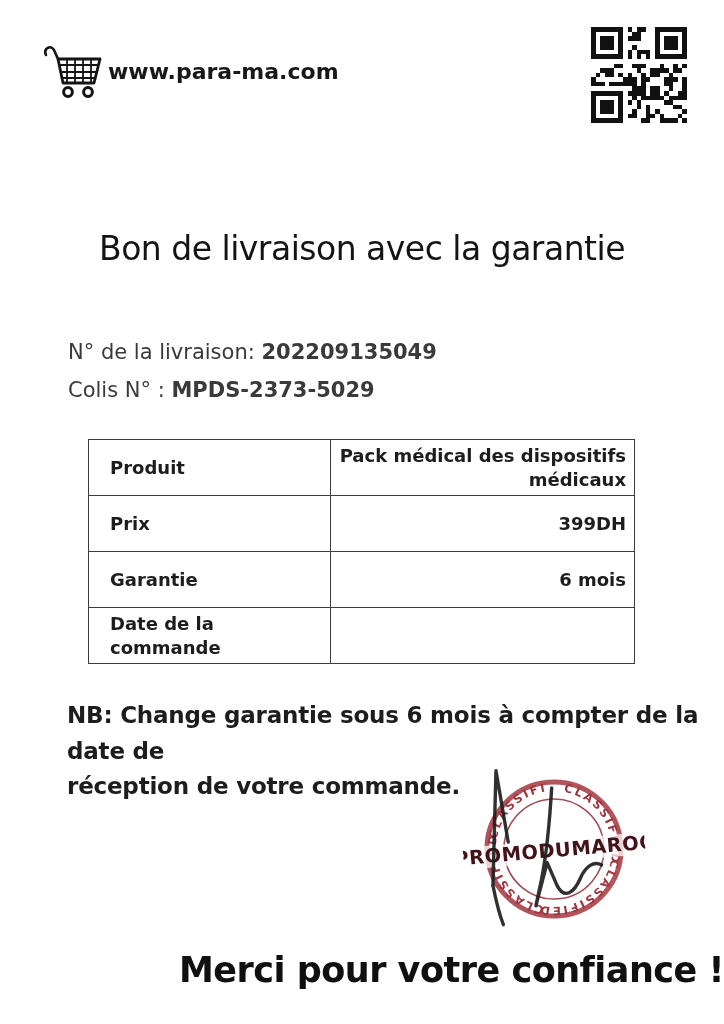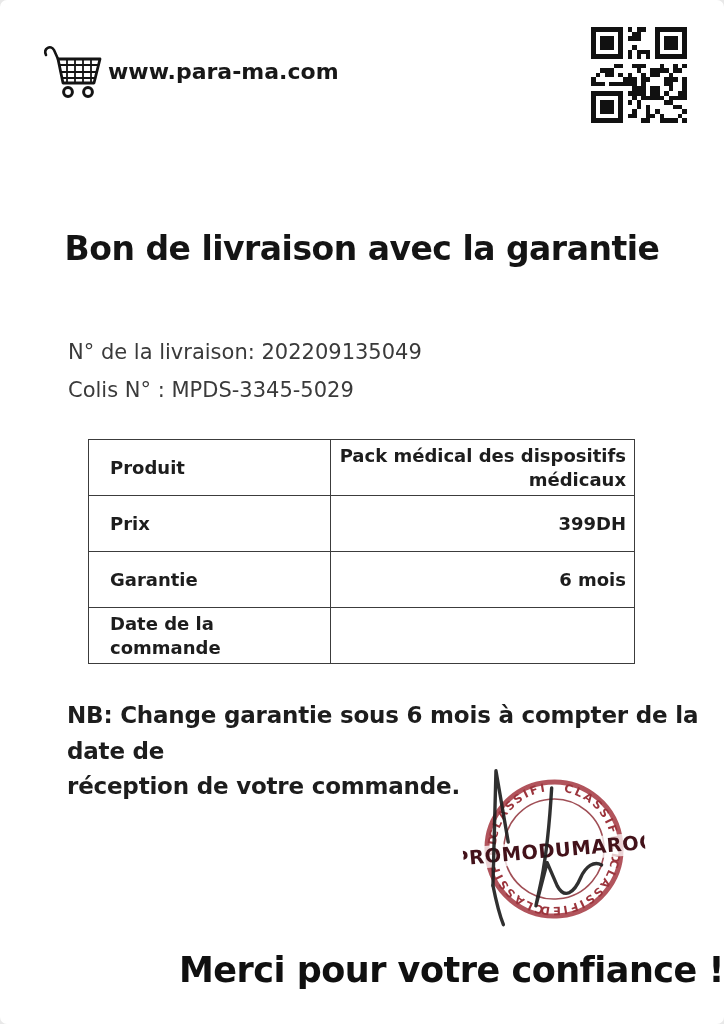--- a/index.html
+++ b/index.html
@@ -4,44 +4,43 @@
 <style>
   html,body { margin:0; padding:0; background:#e8e8e8; }
   .page {
     position:relative;
     width:724px; height:1024px;
     margin:0 auto;
     background:#ffffff;
     font-family:"DejaVu Sans","Liberation Sans",sans-serif;
     color:#1e1e1e;
     overflow:hidden;
-    border-radius:7px;
   }
 
   
   .cart-icon { position:absolute; left:42px; top:42px; width:62px; height:58px; }
   .site-url {
     position:absolute; left:108px; top:59px;
     font-size:22px; font-weight:bold; color:#181818; letter-spacing:0px;
   }
   .qr { position:absolute; left:591px; top:27px; width:96px; height:96px; }
 
   
   .doc-title {
     position:absolute; left:0; right:0; top:229px;
     text-align:center;
-    font-size:33px; font-weight:bold; color:#141414; letter-spacing:-0.5px;
+    font-size:33px; font-weight:normal; color:#141414; letter-spacing:-0.5px;
     margin:0;
   }
 
   
   .order-line { position:absolute; left:68px; font-size:21px; color:#3a3a3a; }
   .order-line.l1 { top:340px; }
   .order-line.l2 { top:378px; }
-  .order-line .val { color:#3a3a3a; }
+  .order-line .val { color:#3a3a3a;font-weight:bold; }
 
   
   .info-table {
     position:absolute; left:88px; top:439px;
     width:547px;
     border-collapse:collapse;
     table-layout:fixed;
   }
   .info-table td {
     border:1.6px solid #3c3c3c;
@@ -320,21 +319,21 @@
       </svg></div>
 
   <h1 class="doc-title">Bon de livraison avec la garantie</h1>
 
   <div class="order-line l1">
     <span>N° de la livraison:</span>
     <span class="val">202209135049</span>
   </div>
   <div class="order-line l2">
     <span>Colis N° :</span>
-    <span class="val">MPDS-3345-5029</span>
+    <span class="val">MPDS-2373-5029</span>
   </div>
 
   <table class="info-table">
     <tbody>
       <tr>
         <td class="cell-label">Produit</td>
         <td class="cell-value">Pack médical des dispositifs médicaux</td>
       </tr>
       <tr>
         <td class="cell-label">Prix</td>

